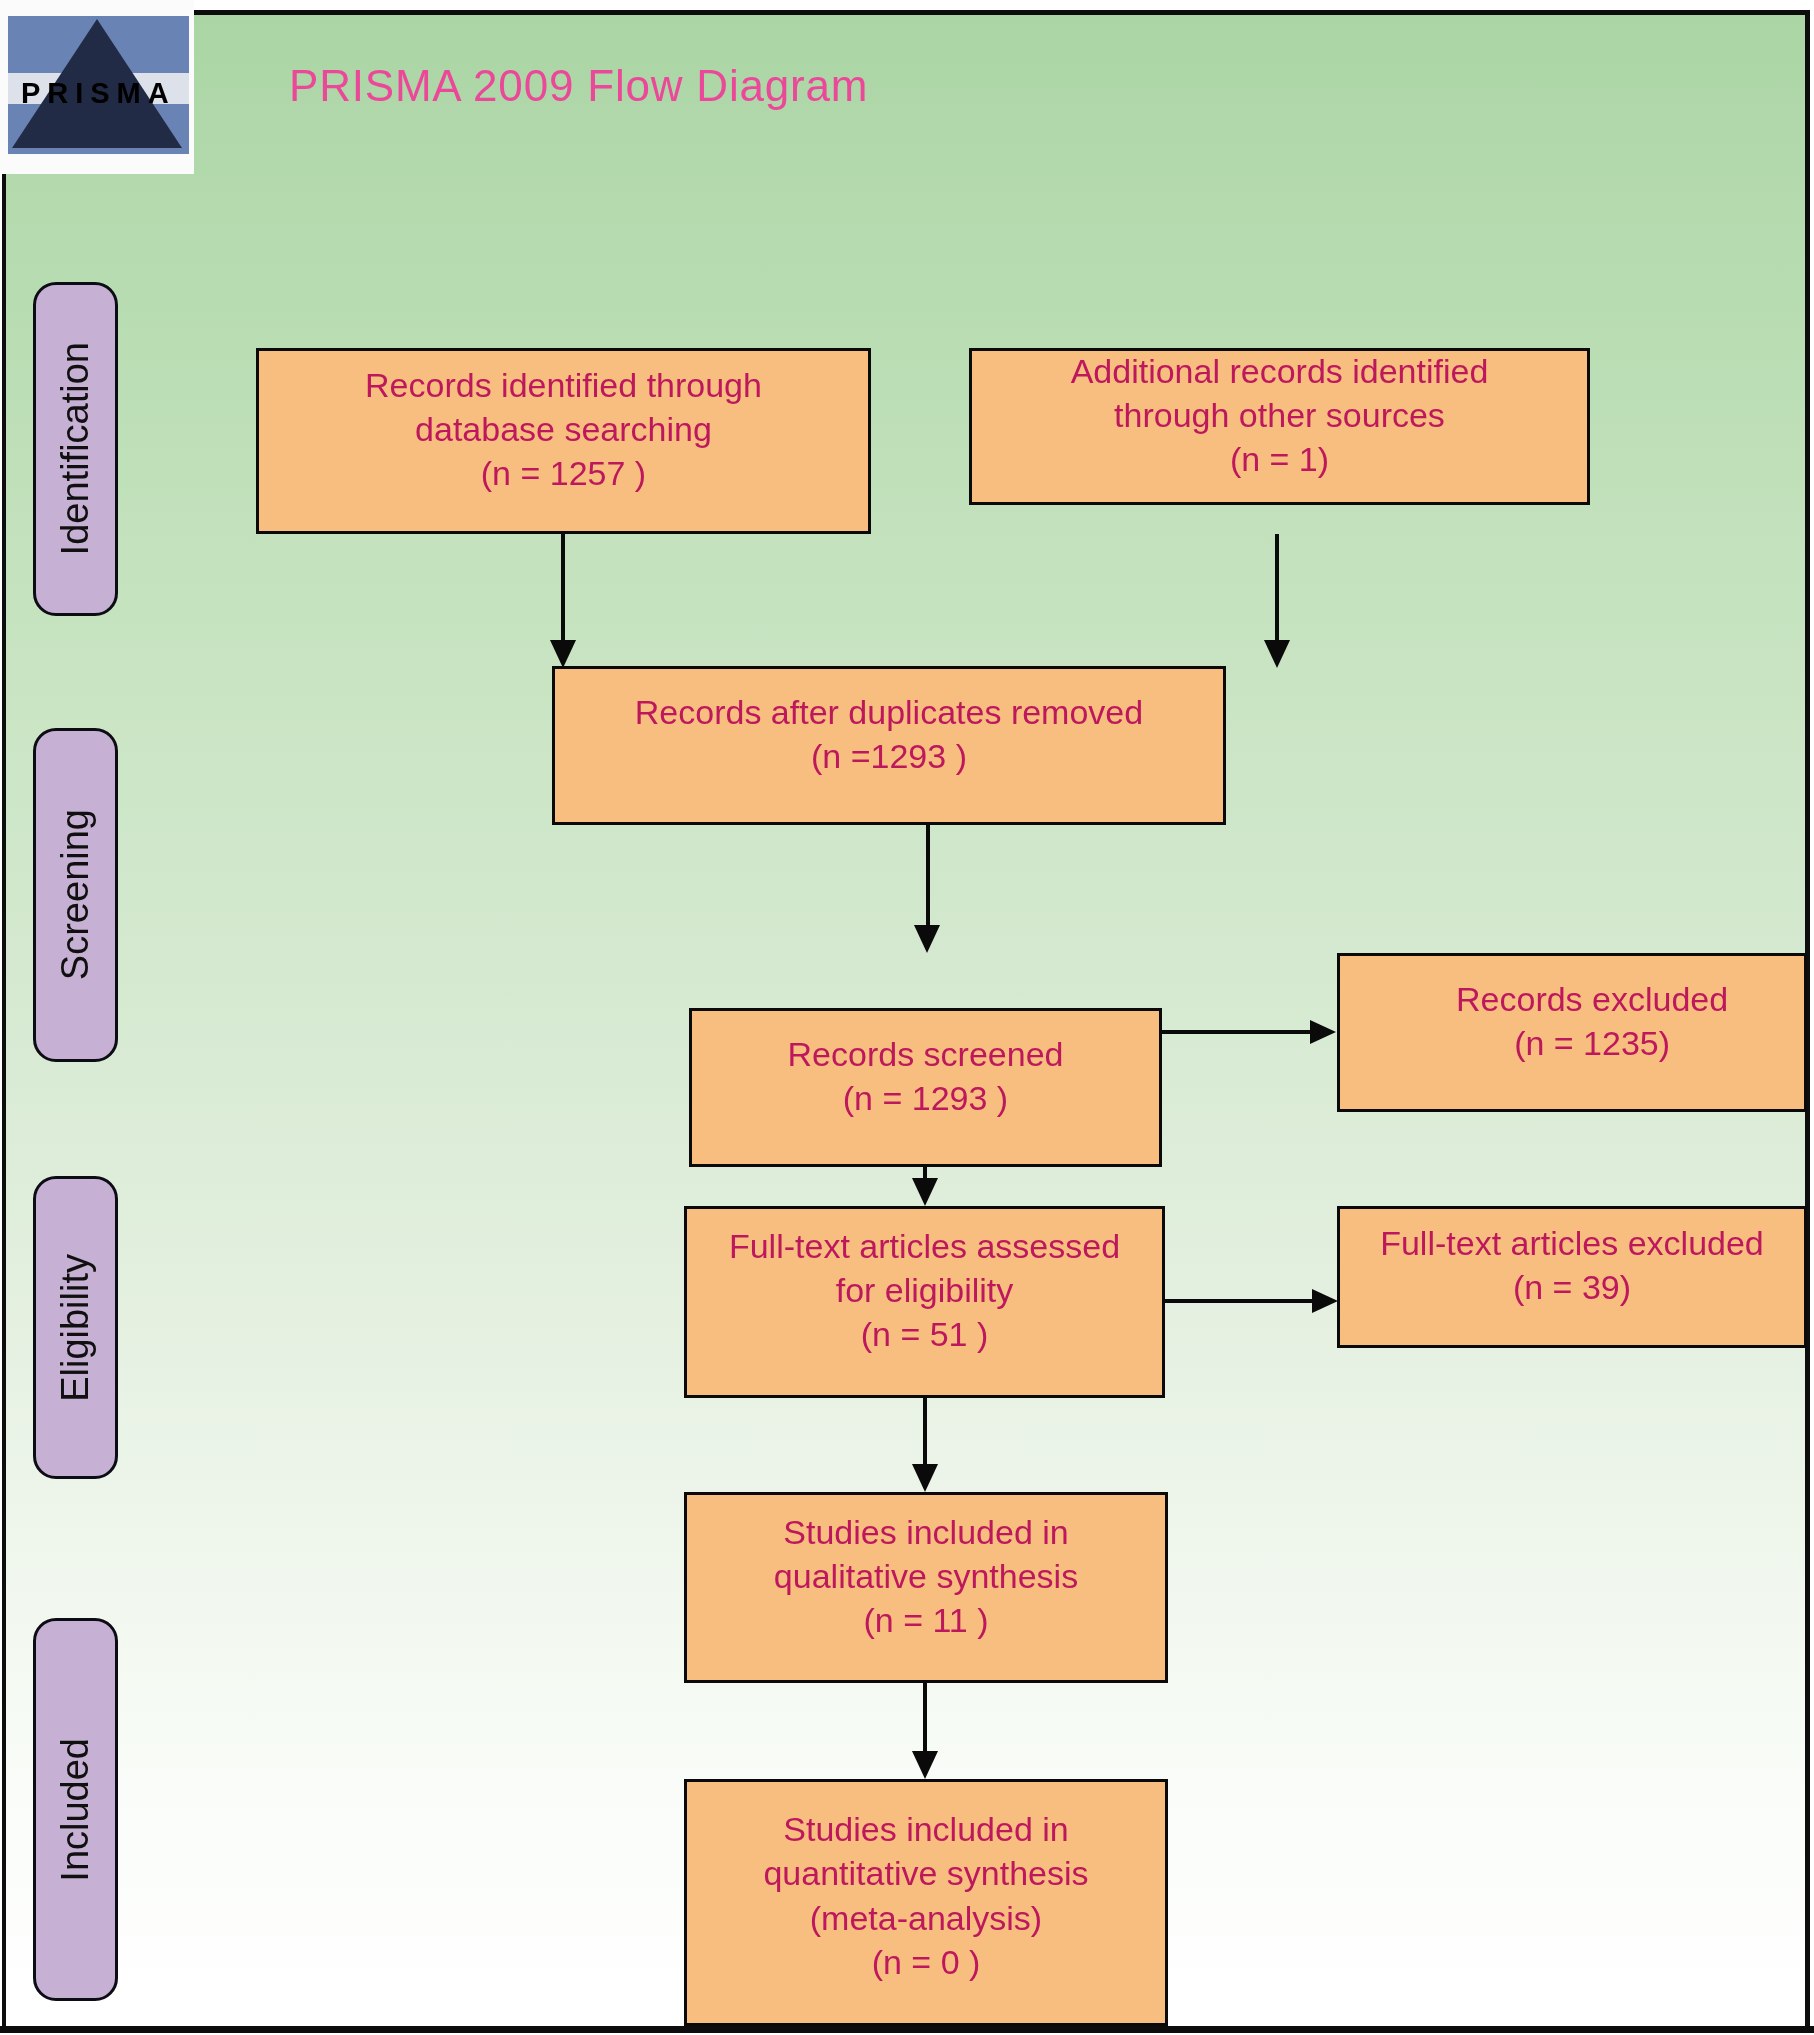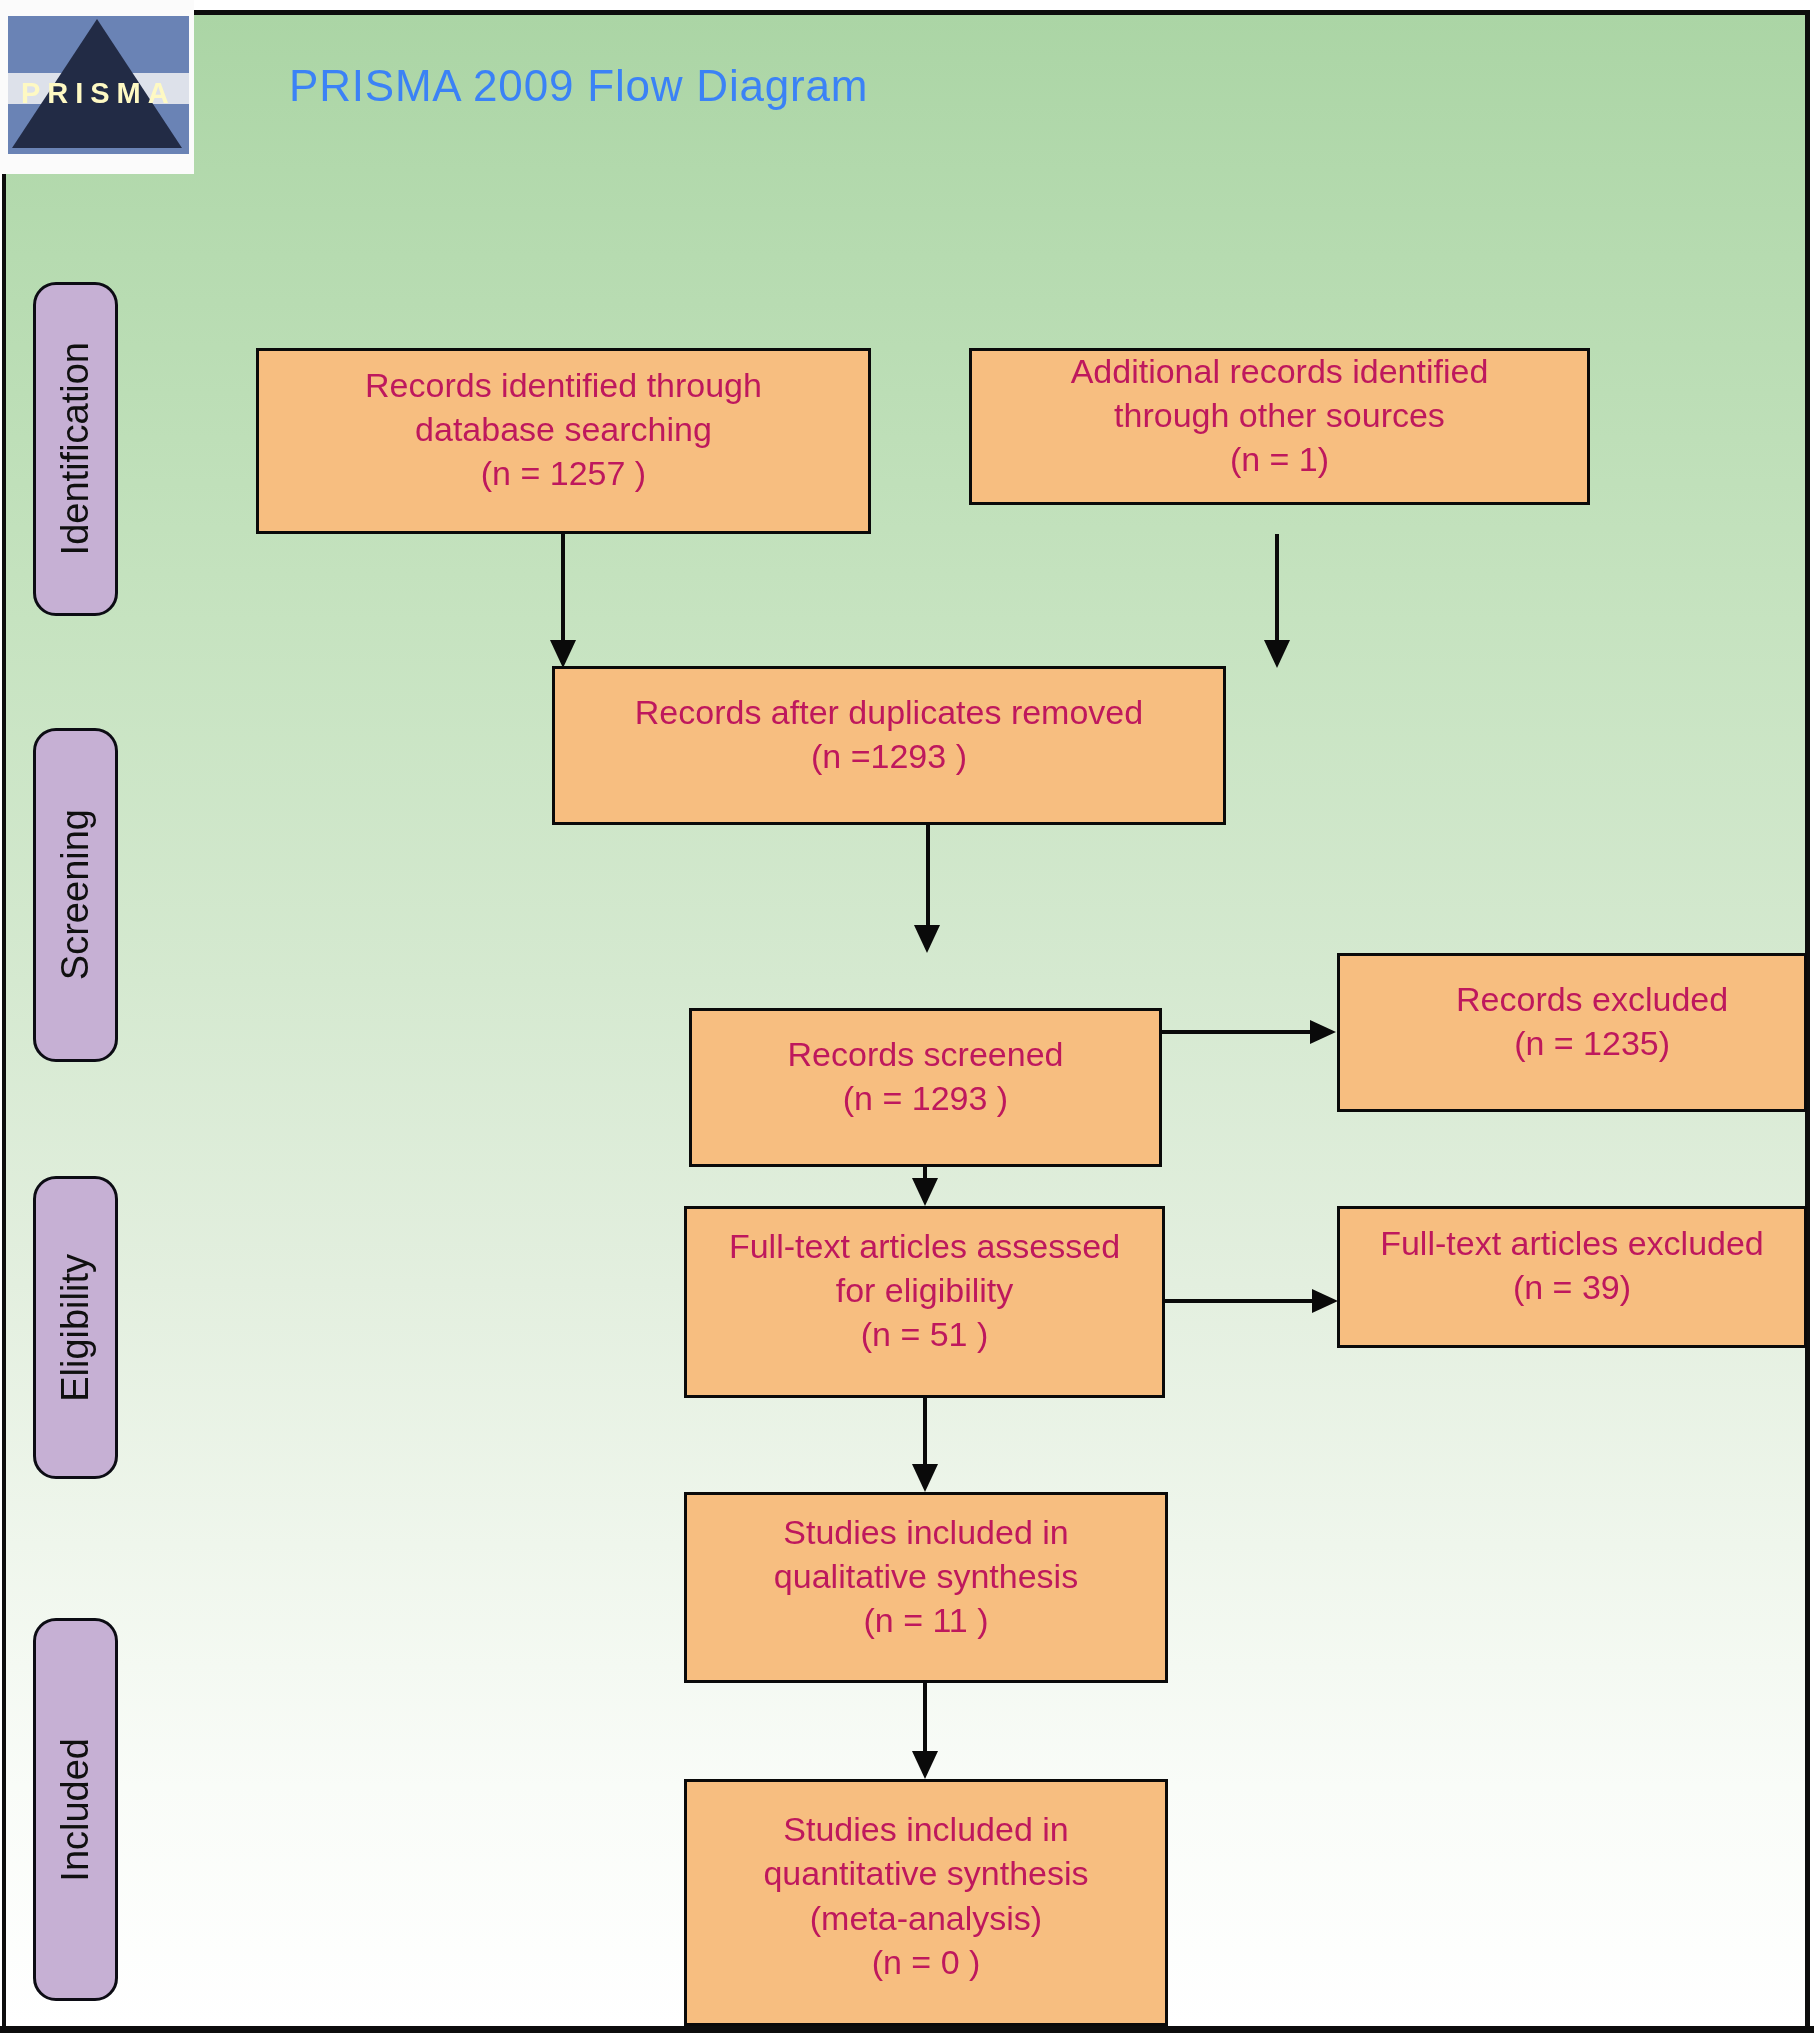--- a/index.html
+++ b/index.html
@@ -20,23 +20,23 @@
   #frame-bottom{left:0;top:2026px;width:1814px;height:7px;}
 
   
   .logo{position:absolute;left:0;top:0;width:194px;height:174px;background:#fbfbfb;}
   .logo-inner{position:absolute;left:7.8px;top:15.5px;width:181px;height:138px;background:#6a83b5;overflow:hidden;}
   .logo-band{position:absolute;left:0;top:57px;width:181px;height:31px;background:#dde1ea;}
   .logo-tri{position:absolute;left:4.7px;top:3.1px;width:0;height:0;
     border-left:85px solid transparent;border-right:85px solid transparent;
     border-bottom:129px solid #222b45;}
   .logo-word{position:absolute;left:0;top:61px;width:181px;text-align:center;
-    font-size:29px;font-weight:bold;letter-spacing:7px;color:#fef9c3;}
+    font-size:29px;font-weight:bold;letter-spacing:7px;color:#000000;}
 
-  .title{position:absolute;left:289px;top:61px;font-size:44px;color:#3b82f6;
+  .title{position:absolute;left:289px;top:61px;font-size:44px;color:#ec4899;
     letter-spacing:0.8px;white-space:nowrap;}
 
   
   .stage{position:absolute;left:33px;width:85px;background:#c6b0d4;
     border:3.9px solid #0c0c14;border-radius:23px;box-sizing:border-box;
     display:flex;align-items:center;justify-content:center;}
   .stage span{writing-mode:vertical-rl;transform:rotate(180deg);
     font-size:38px;color:#101010;white-space:nowrap;}
   #stage-identification{top:282px;height:334px;}
   #stage-screening{top:728px;height:334px;}

